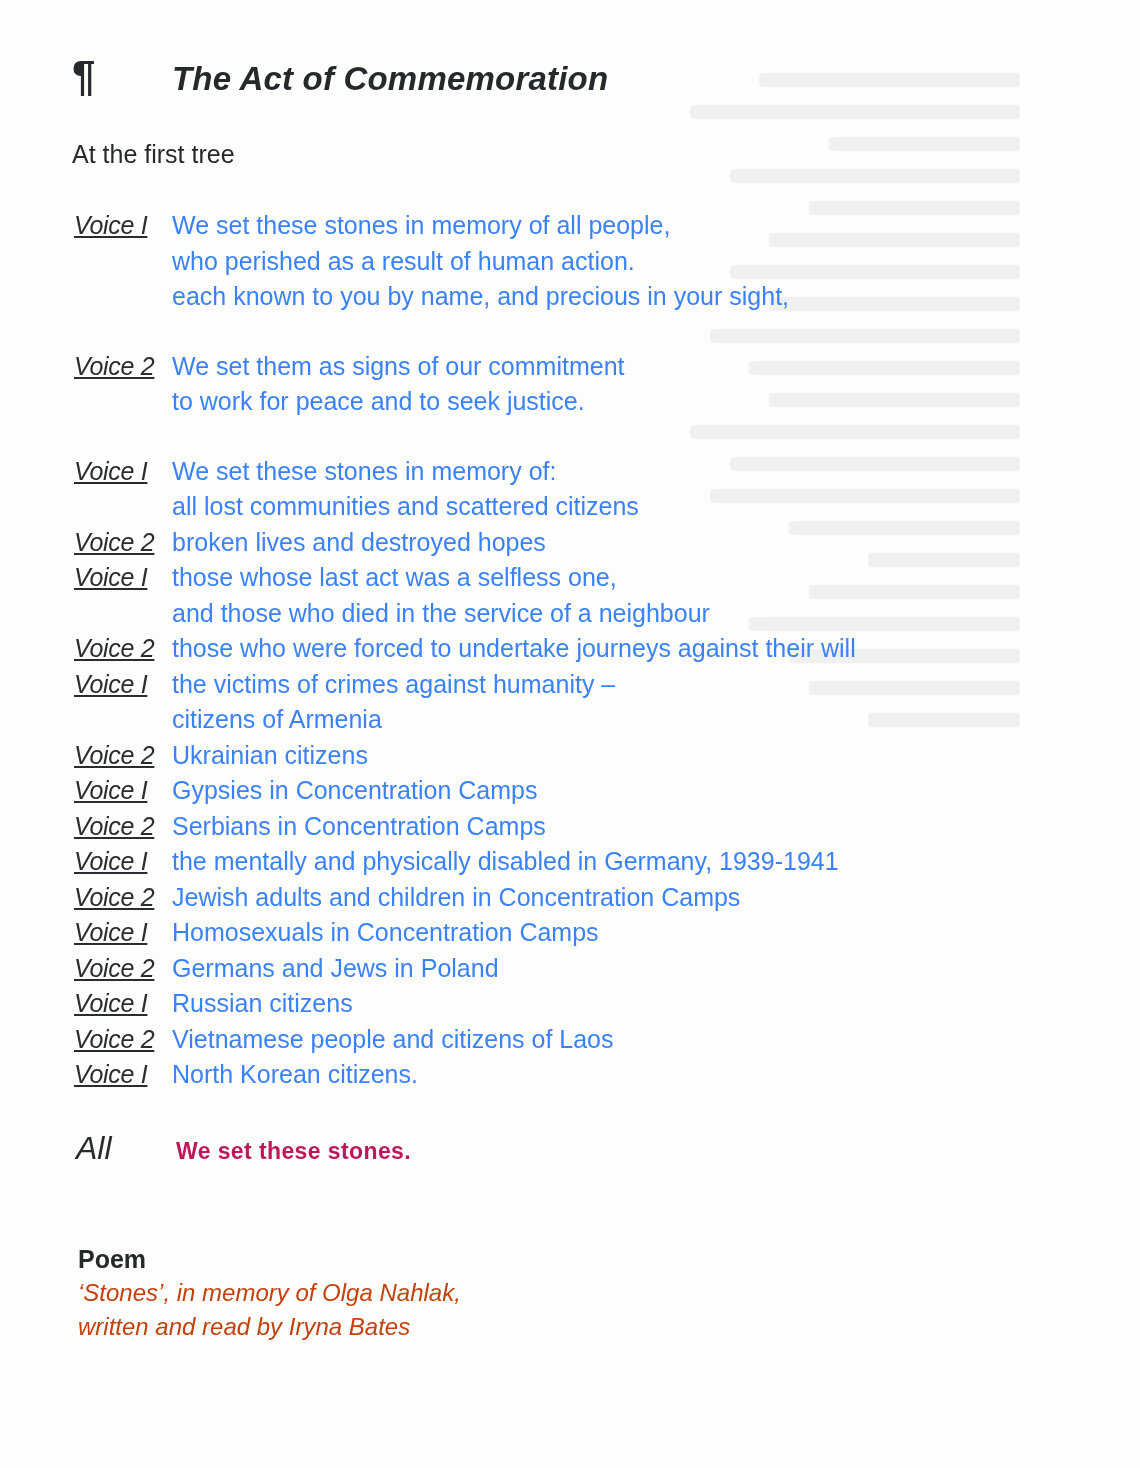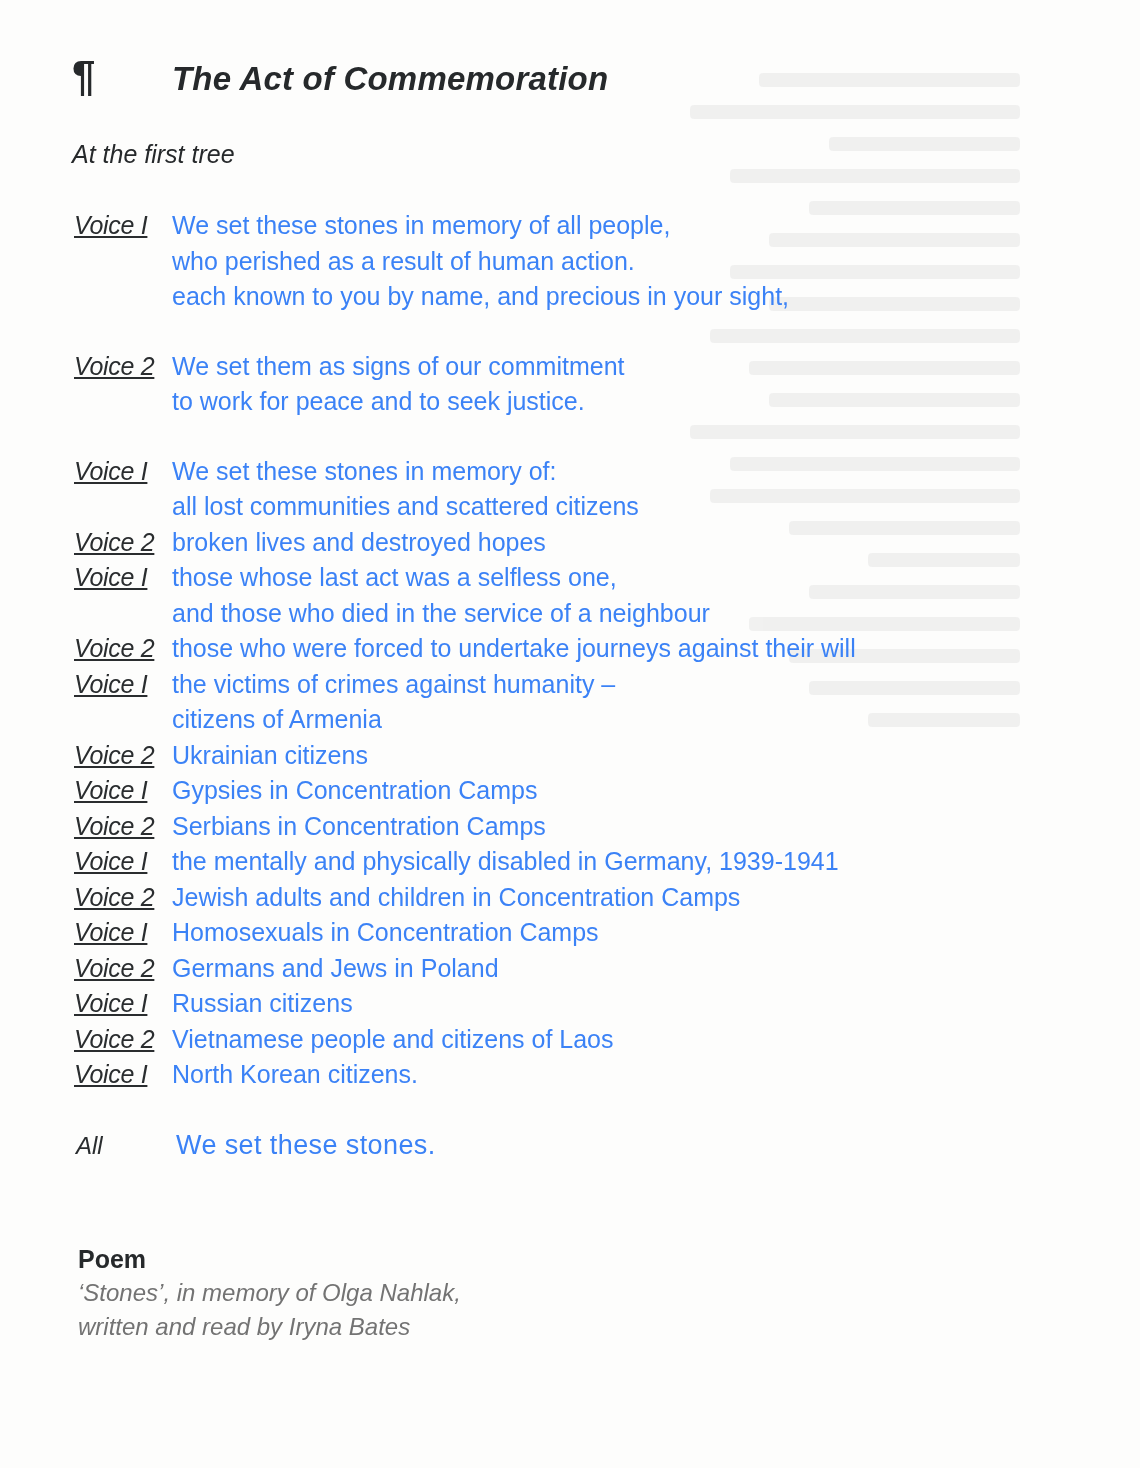--- a/index.html
+++ b/index.html
@@ -18,36 +18,36 @@
     opacity: 0.07; transform: scaleX(-1);
   }
   .showthrough .ghost-line {
     height: 14px; margin: 18px 0; background: #555; border-radius: 4px;
   }
 
   .header { position: absolute; left: 72px; top: 52px; display: flex; align-items: baseline; }
   .pilcrow { font-size: 42px; font-weight: bold; width: 100px; color: #26292b; }
   .title { font-size: 33px; font-weight: bold; font-style: italic; color: #26292b; letter-spacing: 0.2px; text-align: right; }
 
-  .subhead { position: absolute; left: 72px; top: 140px; font-size: 25px; font-style: italic; color: #26292b; }
+  .subhead { position: absolute; left: 72px; top: 140px; font-size: 25px; color: #26292b; }
 
   .litany { position: absolute; left: 74px; top: 208px; width: 1000px; }
   .block { margin-bottom: 0; }
   .block.gap { margin-top: 34px; }
   .row { display: flex; align-items: baseline; font-size: 25px; line-height: 35.5px; }
   .speaker { width: 98px; flex: none; font-style: italic; color: #2a2d2f; letter-spacing: -0.3px; text-decoration: underline; }
   .text { color: #3b82f6; }
 
   .all-row { position: absolute; left: 76px; top: 1130px; display: flex; align-items: baseline; }
-  .all-label { width: 100px; font-size: 24px; font-style: italic; color: #2a2d2f; }
-  .all-text { font-size: 27px; font-weight: normal; color: #3b82f6; letter-spacing: 0.4px; }
+  .all-label { width: 100px; font-size: 32px; font-style: italic; color: #2a2d2f; }
+  .all-text { font-size: 23px; font-weight: bold; color: #be185d; letter-spacing: 0.4px; }
 
   .poem { position: absolute; left: 78px; top: 1242px; }
   .poem-head { font-size: 25px; font-weight: bold; color: #26292b; line-height: 34px; }
-  .poem-line { font-size: 24px; font-style: italic; color: #737373; line-height: 34px; }
+  .poem-line { font-size: 24px; font-style: italic; color: #c2410c; line-height: 34px; }
 </style>
 </head>
 <body>
 
 <div class="page">
 
   <div class="showthrough" id="showthrough">
       <div class="ghost-line" style="width: 79%;"></div>
       <div class="ghost-line" style="width: 100%;"></div>
       <div class="ghost-line" style="width: 58%;"></div>

